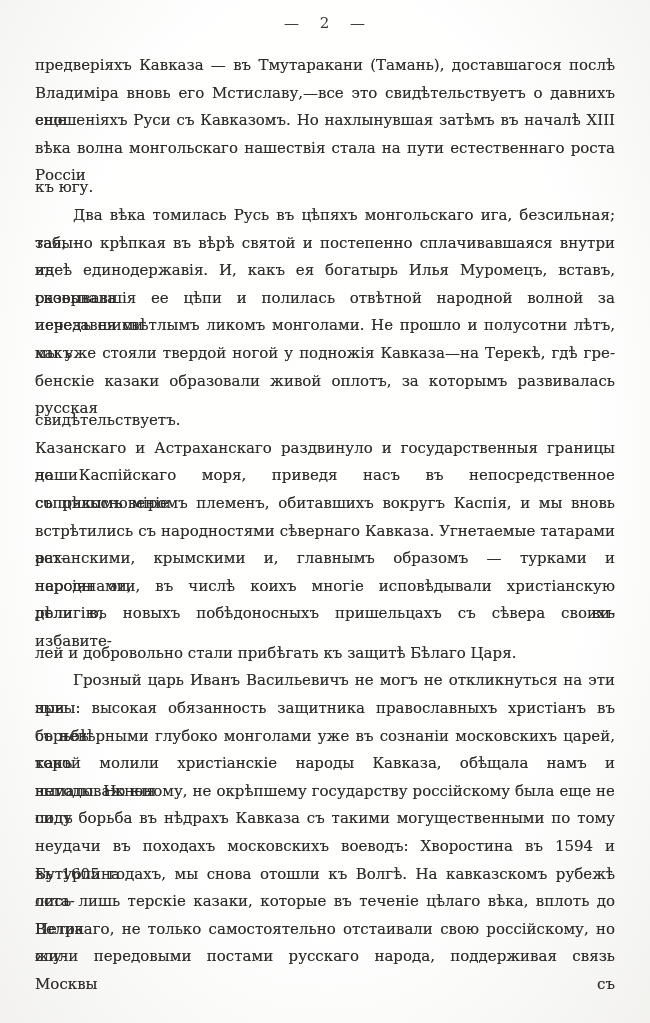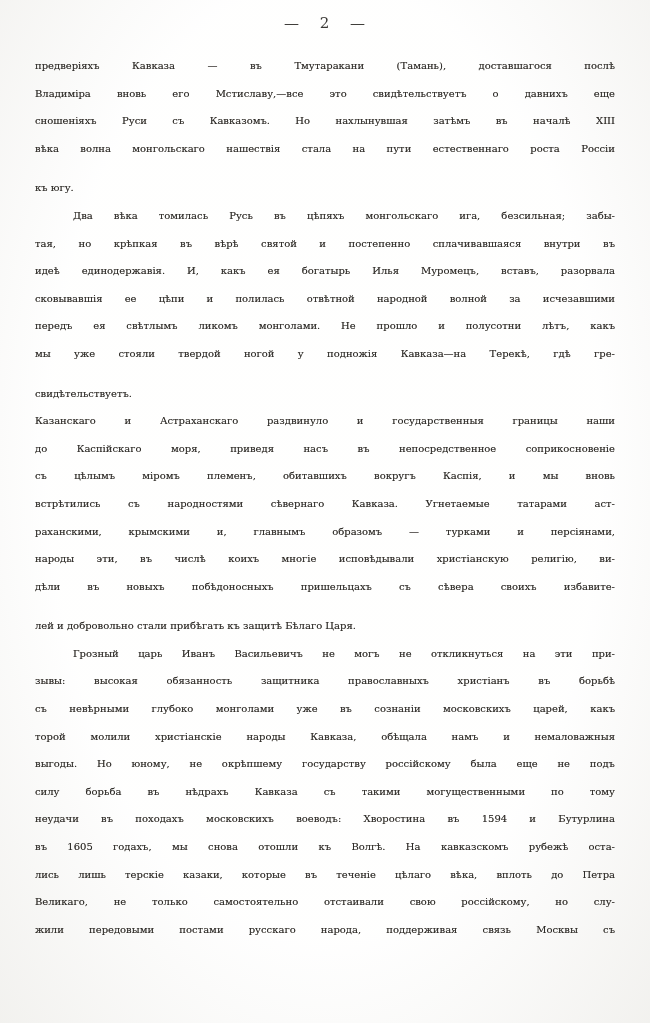--- a/index.html
+++ b/index.html
@@ -27,21 +27,21 @@
     font-size: 15px;
     height: 22px;
     line-height: 22px;
     word-spacing: 14px;
     letter-spacing: 1px;
     color: #3a3835;
   }
   .text-block {
     margin-top: 18px;
     width: 580px;
-    font-size: 10px;
+    font-size: 15px;
     line-height: 27.6px;
     text-shadow: 0 0 0.5px rgba(70, 62, 52, 0.55);
   }
   .paragraph { margin: 0; padding: 0; }
   .line {
     text-align: justify;
     text-align-last: justify;
     white-space: normal;
     height: 27.6px;
     overflow: visible;
@@ -62,20 +62,21 @@
         <div class="line">вѣка волна монгольскаго нашествія стала на пути естественнаго роста Россіи</div>
         <div class="line lastline">къ югу.</div>
       </div>
       <div class="paragraph">
         <div class="line indent">Два вѣка томилась Русь въ цѣпяхъ монгольскаго ига, безсильная; забы-</div>
         <div class="line">тая, но крѣпкая въ вѣрѣ святой и постепенно сплачивавшаяся внутри въ</div>
         <div class="line">идеѣ единодержавія. И, какъ ея богатырь Илья Муромецъ, вставъ, разорвала</div>
         <div class="line">сковывавшія ее цѣпи и полилась отвѣтной народной волной за исчезавшими</div>
         <div class="line">передъ ея свѣтлымъ ликомъ монголами. Не прошло и полусотни лѣтъ, какъ</div>
         <div class="line">мы уже стояли твердой ногой у подножія Кавказа—на Терекѣ, гдѣ гре-</div>
+        <div class="line">бенскіе казаки образовали живой оплотъ, за которымъ развивалась русская</div>
         <div class="line lastline">свидѣтельствуетъ.</div>
       </div>
       <div class="paragraph">
         <div class="line">Казанскаго и Астраханскаго раздвинуло и государственныя границы наши</div>
         <div class="line">до Каспійскаго моря, приведя насъ въ непосредственное соприкосновеніе</div>
         <div class="line">съ цѣлымъ міромъ племенъ, обитавшихъ вокругъ Каспія, и мы вновь</div>
         <div class="line">встрѣтились съ народностями сѣвернаго Кавказа. Угнетаемые татарами аст-</div>
         <div class="line">раханскими, крымскими и, главнымъ образомъ — турками и персіянами,</div>
         <div class="line">народы эти, въ числѣ коихъ многіе исповѣдывали христіанскую религію, ви-</div>
         <div class="line">дѣли въ новыхъ побѣдоносныхъ пришельцахъ съ сѣвера своихъ избавите-</div>

